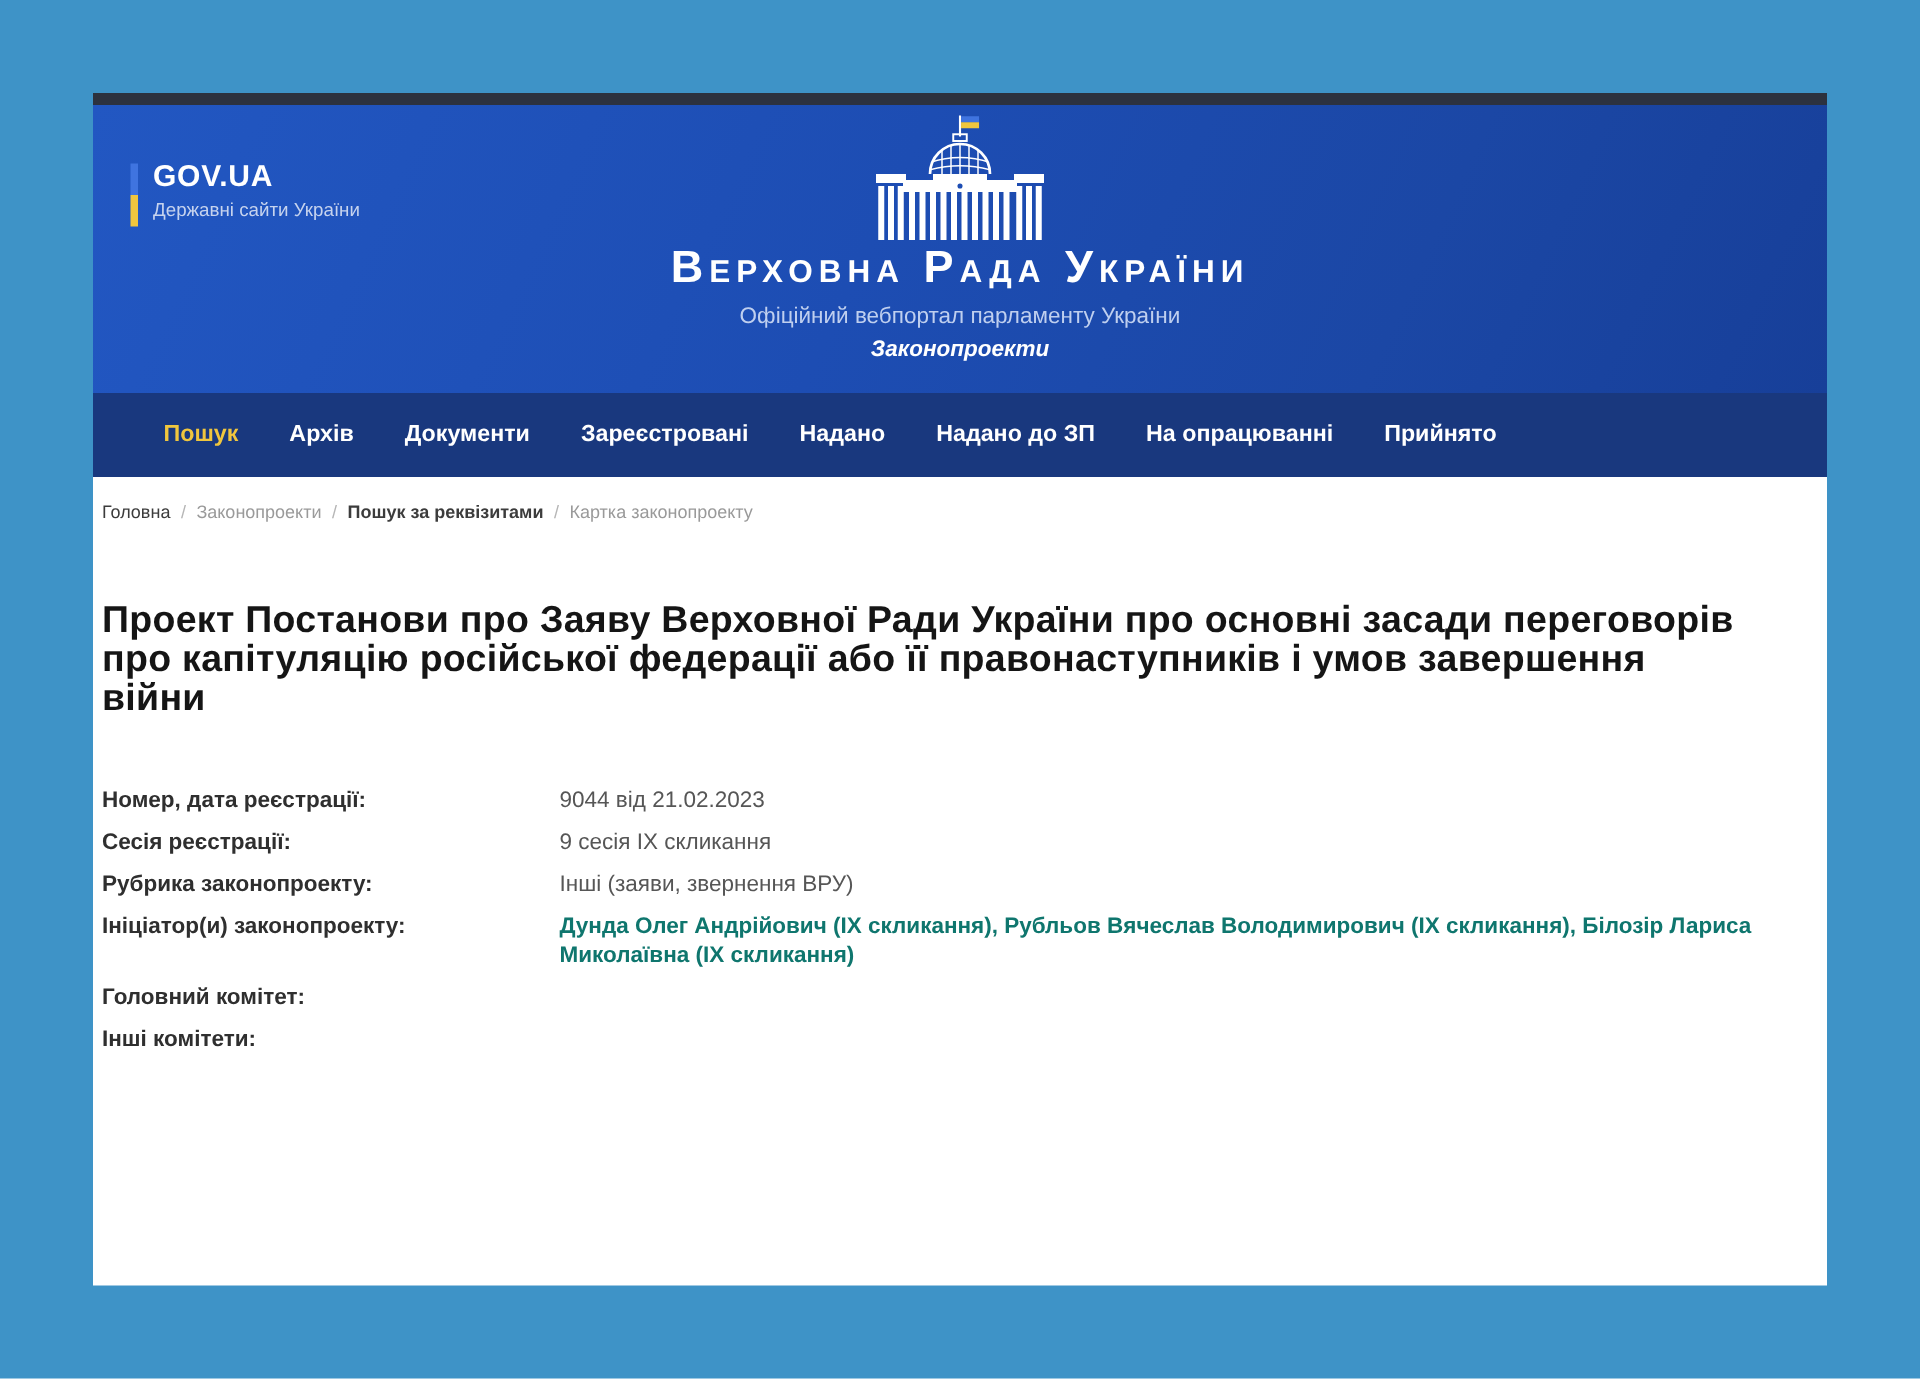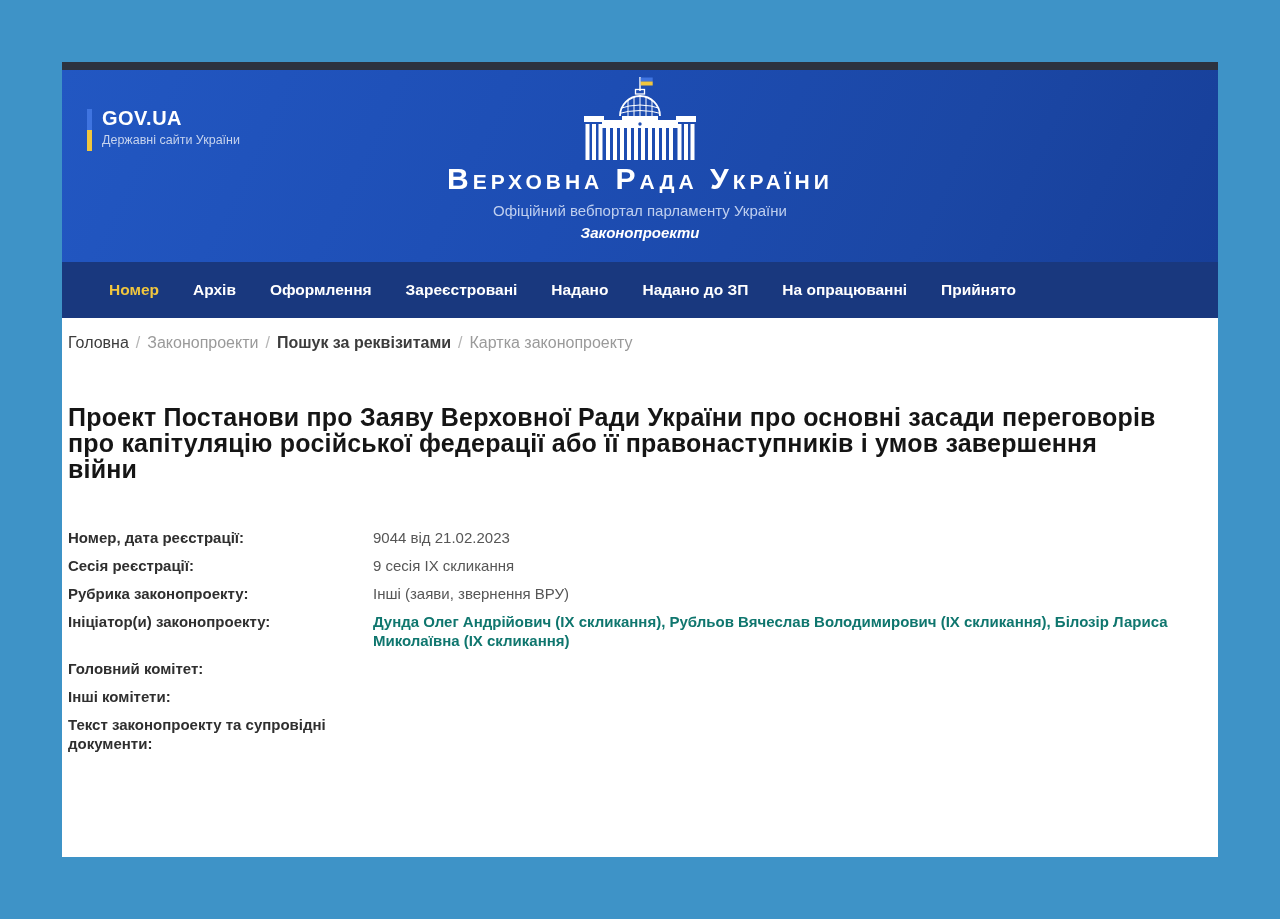--- a/index.html
+++ b/index.html
@@ -49,21 +49,21 @@
     display:flex; align-items:center; padding-left:30px;
   }
   .nav-item {
     padding:0 17px; font-size:15.5px; font-weight:bold; color:#ffffff;
     cursor:pointer; white-space:nowrap;
   }
   .nav-item.active { color:#f0c63e; }
 
   
   .content { padding:16px 24px 0 6px; }
-  .breadcrumb { font-size:16px; display:flex; gap:7px; align-items:baseline; flex-wrap:wrap; }
+  .breadcrumb { font-size:12px; display:flex; gap:7px; align-items:baseline; flex-wrap:wrap; }
   .crumb { color:#3c3c3c; cursor:pointer; }
   .crumb.strong { font-weight:bold; }
   .crumb.muted { color:#9a9a9a; }
   .crumb-sep { color:#b5b5b5; }
 
   .bill-title {
     margin-top:52px; max-width:1095px;
     font-size:25px; font-weight:bold; color:#151515;
     line-height:26px; letter-spacing:0.2px;
   }
@@ -149,23 +149,23 @@
             <rect x="108.5" y="48" width="4" height="36"></rect>
         </g>
       </svg>
       <div class="site-title">Верховна Рада України</div>
       <div class="site-sub">Офіційний вебпортал парламенту України</div>
       <div class="site-section">Законопроекти</div>
     </div>
   </div>
 
   <div class="nav" id="nav">
-      <div class="nav-item active">Номер</div>
+      <div class="nav-item active">Пошук</div>
       <div class="nav-item">Архів</div>
-      <div class="nav-item">Оформлення</div>
+      <div class="nav-item">Документи</div>
       <div class="nav-item">Зареєстровані</div>
       <div class="nav-item">Надано</div>
       <div class="nav-item">Надано до ЗП</div>
       <div class="nav-item">На опрацюванні</div>
       <div class="nav-item">Прийнято</div>
     </div>
 
   <div class="content">
     <div class="breadcrumb" id="breadcrumb">
         <span class="crumb">Головна</span>
@@ -198,18 +198,17 @@
         </div>
         <div class="field-row">
           <div class="field-label">Головний комітет:</div>
           <div class="field-value"></div>
         </div>
         <div class="field-row">
           <div class="field-label">Інші комітети:</div>
           <div class="field-value"></div>
         </div>
         <div class="field-row">
-          <div class="field-label">Текст законопроекту та супровідні документи:</div>
           <div class="field-value"></div>
         </div>
       </div>
   </div>
 </div>
 
 </body></html>

